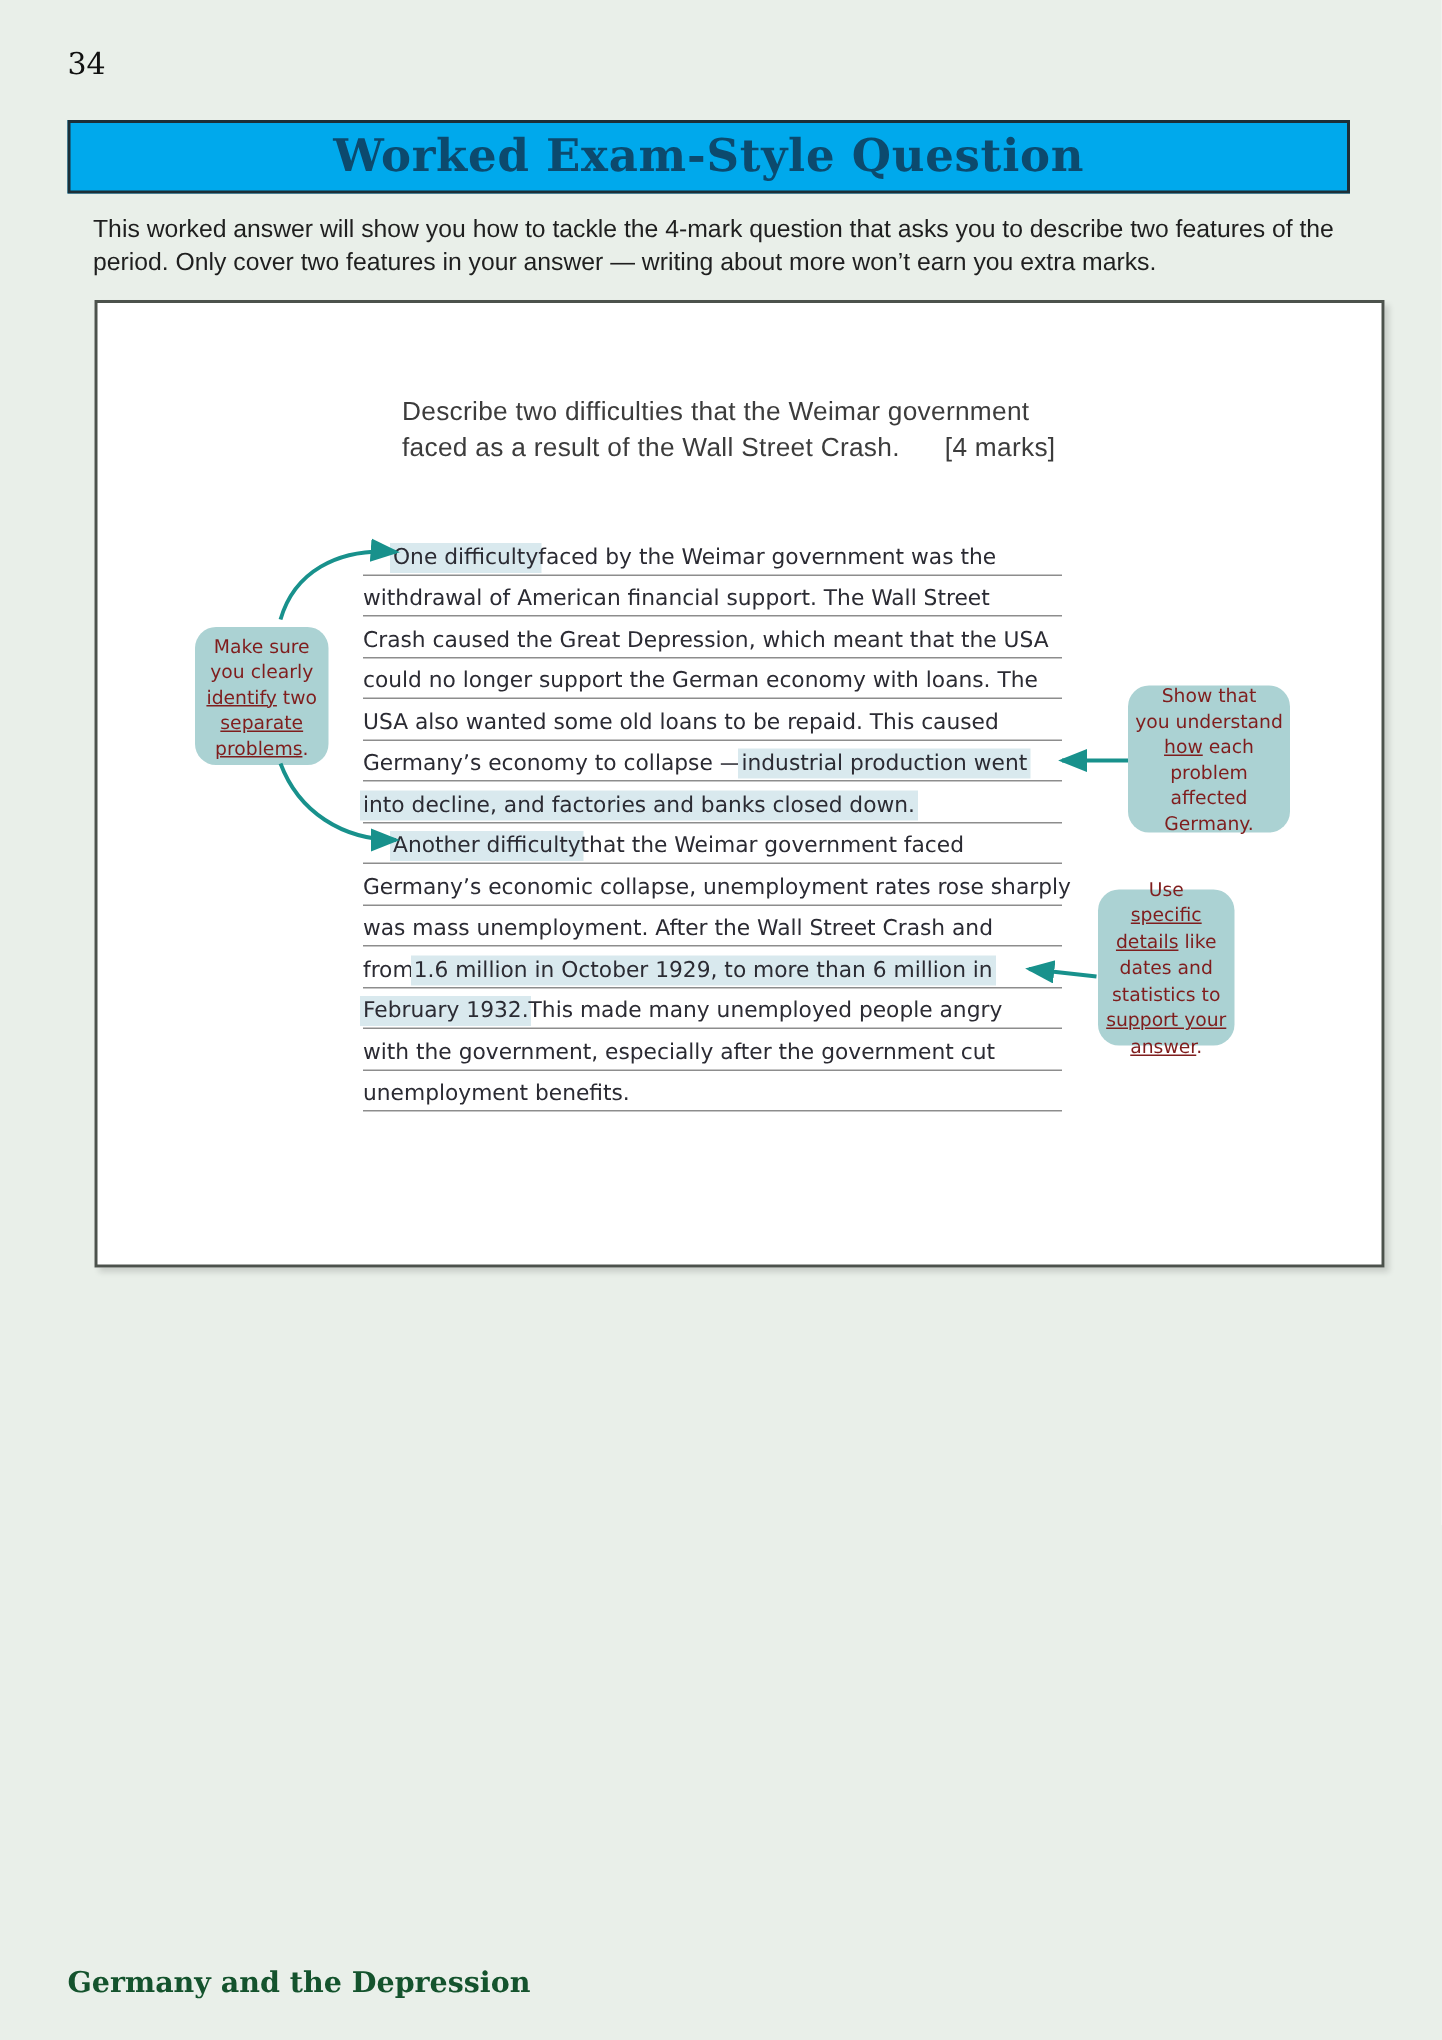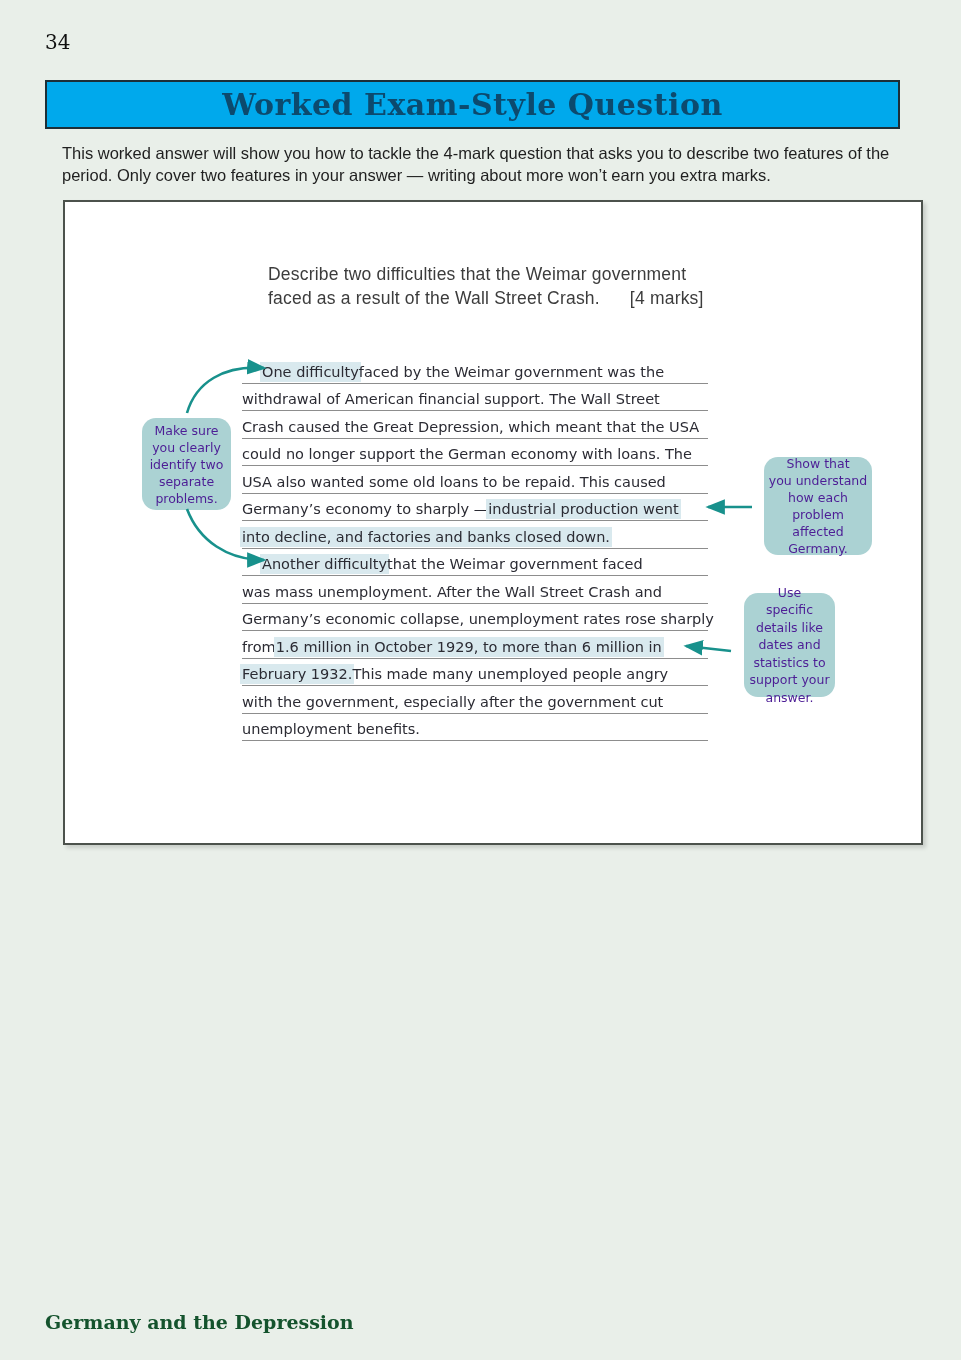--- a/index.html
+++ b/index.html
@@ -52,26 +52,26 @@
     font-size:14.5px;line-height:18px;color:#2b2b33;
     padding-bottom:2px;box-sizing:border-box;
     white-space:nowrap;
   }
   .hand-line.indent{padding-left:20px;}
   .hl{background:#d9e9ee;padding:1px 2px;margin:-1px -2px;text-align:center;}
   .callout{
     position:absolute;
     background:#abd2d3;border-radius:14px;
     font-family:"DejaVu Sans", sans-serif;
-    font-size:12.5px;line-height:17px;color:#4c1d95;
+    font-size:12.5px;line-height:17px;color:#7f1d1d;
     text-align:center;
     display:flex;flex-direction:column;justify-content:center;
-    box-sizing:border-box;padding:6px 4px;margin-left:12px;
+    box-sizing:border-box;padding:6px 4px;
   }
-  .callout .u{}
+  .callout .u{text-decoration:underline;}
   .callout-left{left:65px;top:216px;width:89px;height:92px;}
   .callout-right-top{left:687px;top:255px;width:108px;height:98px;}
   .callout-right-bottom{left:667px;top:391px;width:91px;height:104px;line-height:17.5px;}
   .arrow-layer{
     position:absolute;left:0;top:0;width:961px;height:1360px;
     pointer-events:none;
   }
   .footer-title{
     position:absolute;left:45px;top:1311px;
     font-family:"DejaVu Serif", serif;
@@ -111,35 +111,35 @@
         <div class="hand-line">
           <span>Crash caused the Great Depression, which meant that the USA</span>
         </div>
         <div class="hand-line">
           <span>could no longer support the German economy with loans.  The</span>
         </div>
         <div class="hand-line">
           <span>USA also wanted some old loans to be repaid.  This caused</span>
         </div>
         <div class="hand-line">
-          <span>Germany’s economy to sharply — </span>
+          <span>Germany’s economy to collapse — </span>
           <span class="hl">industrial production went</span>
         </div>
         <div class="hand-line">
           <span class="hl">into decline, and factories and banks closed down.</span>
         </div>
         <div class="hand-line indent">
           <span class="hl">Another difficulty</span>
           <span> that the Weimar government faced</span>
         </div>
         <div class="hand-line">
-          <span>was mass unemployment.  After the Wall Street Crash and</span>
+          <span>Germany’s economic collapse, unemployment rates rose sharply</span>
         </div>
         <div class="hand-line">
-          <span>Germany’s economic collapse, unemployment rates rose sharply</span>
+          <span>was mass unemployment.  After the Wall Street Crash and</span>
         </div>
         <div class="hand-line">
           <span>from </span>
           <span class="hl">1.6 million in October 1929, to more than 6 million in</span>
         </div>
         <div class="hand-line">
           <span class="hl">February 1932.</span>
           <span>  This made many unemployed people angry</span>
         </div>
         <div class="hand-line">

